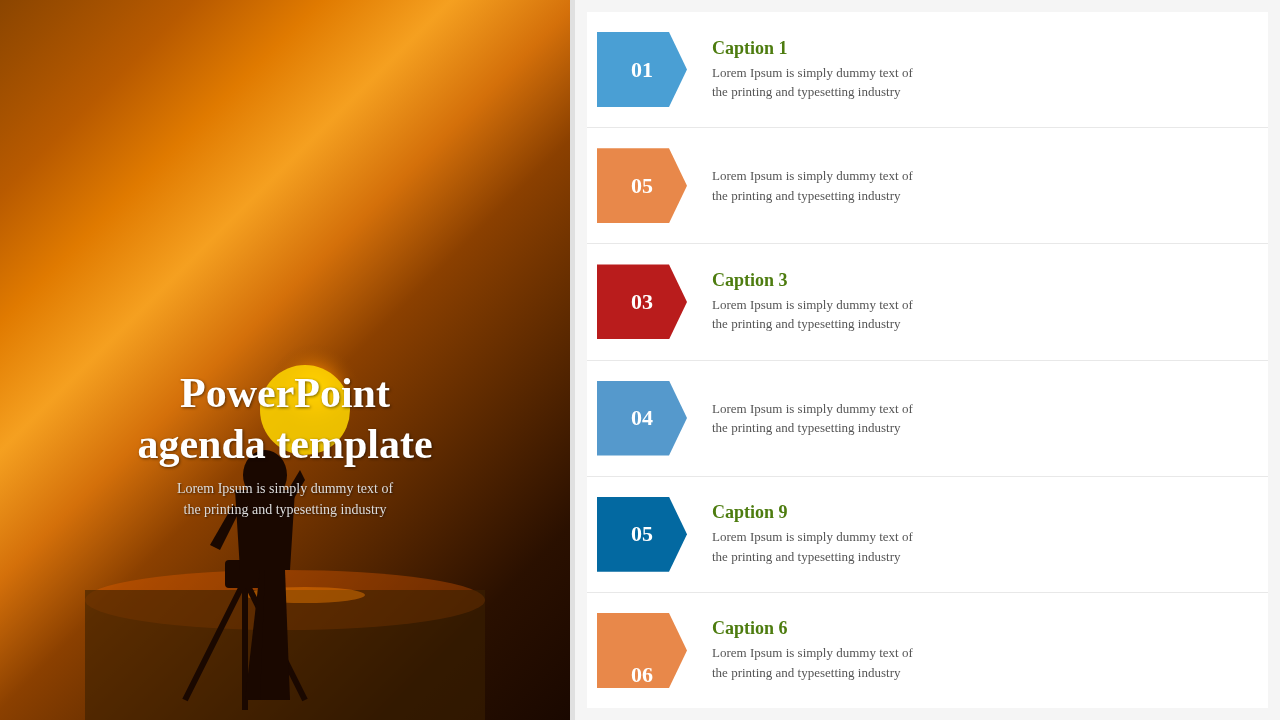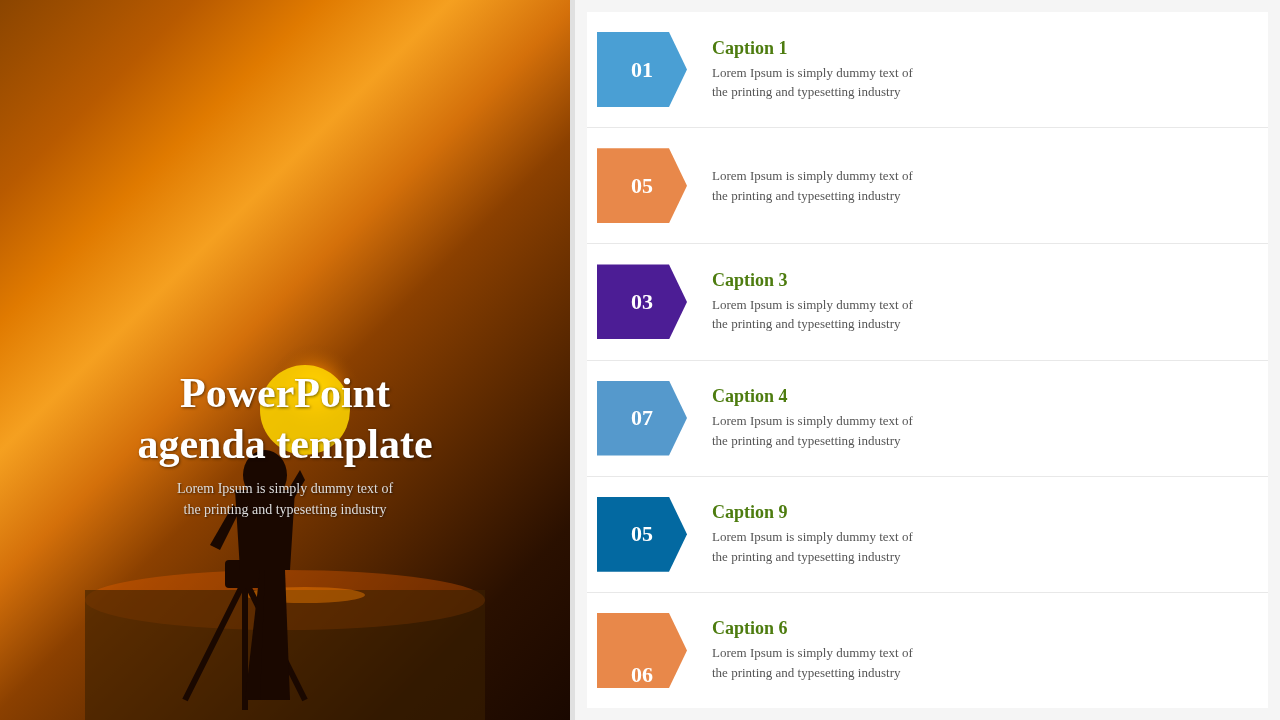--- a/index.html
+++ b/index.html
@@ -202,37 +202,36 @@
       <div class="badge" style="background:#E8884A;">
         <span>05</span>
       </div>
     </div>
     <div class="item-text">
       <div class="caption-body">Lorem Ipsum is simply dummy text of<br>the printing and typesetting industry</div>
     </div>
   </div>
     <div class="item-row">
     <div class="badge-wrapper">
-      <div class="badge" style="background:#4c1d95;">
+      <div class="badge" style="background:#b91c1c;">
         <span>03</span>
       </div>
     </div>
     <div class="item-text">
       <div class="caption-title">Caption 3</div>
       <div class="caption-body">Lorem Ipsum is simply dummy text of<br>the printing and typesetting industry</div>
     </div>
   </div>
     <div class="item-row">
     <div class="badge-wrapper">
       <div class="badge" style="background:#5599CC;">
-        <span>07</span>
-      </div>
-    </div>
-    <div class="item-text">
-      <div class="caption-title">Caption 4</div>
+        <span>04</span>
+      </div>
+    </div>
+    <div class="item-text">
       <div class="caption-body">Lorem Ipsum is simply dummy text of<br>the printing and typesetting industry</div>
     </div>
   </div>
     <div class="item-row">
     <div class="badge-wrapper">
       <div class="badge" style="background:#0369a1;">
         <span>05</span>
       </div>
     </div>
     <div class="item-text">

